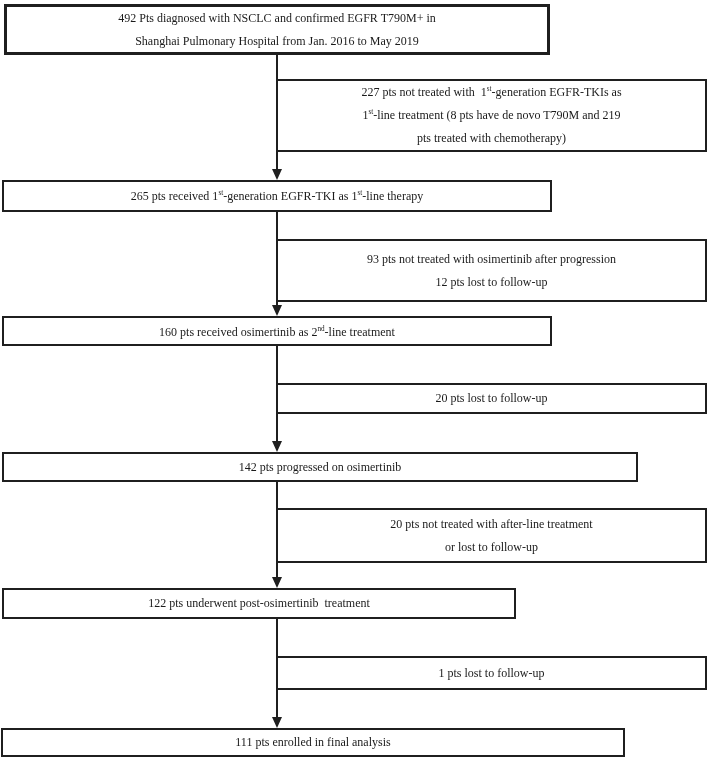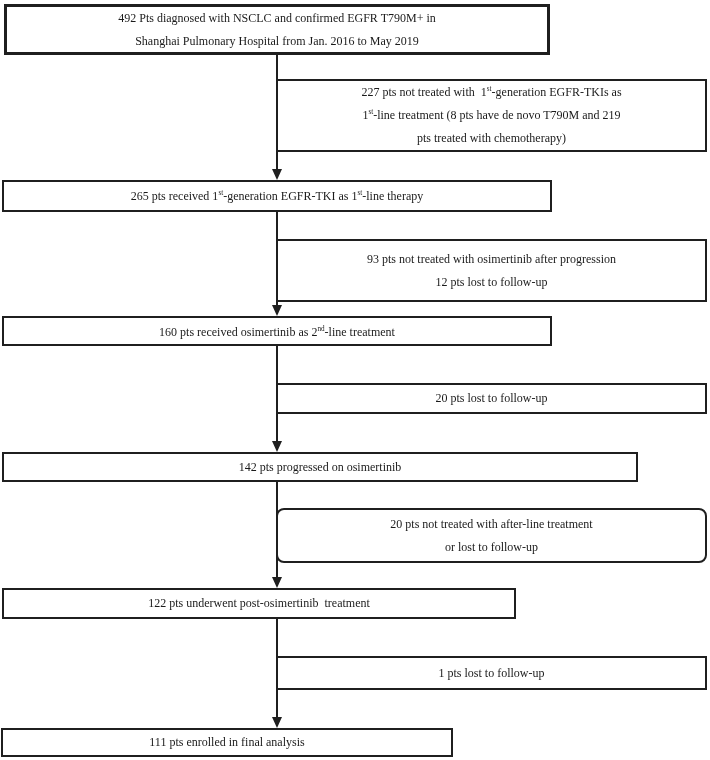--- a/index.html
+++ b/index.html
@@ -28,27 +28,27 @@
   }
   .box .box-text { white-space: pre-wrap; padding: 0 6px; }
   sup { font-size: 0.6em; vertical-align: super; line-height: 0; }
 
   
   .b-main1 { left: 4px;  top: 4px;   width: 546px; height: 51px; border-width: 3px; }
   .b-main2 { left: 2px;  top: 180px; width: 550px; height: 32px; }
   .b-main3 { left: 2px;  top: 316px; width: 550px; height: 30px; align-items: flex-end; }
   .b-main4 { left: 2px;  top: 452px; width: 636px; height: 30px; }
   .b-main5 { left: 2px;  top: 588px; width: 514px; height: 31px; }
-  .b-main6 { left: 1px;  top: 728px; width: 452px; height: 29px; }
+  .b-main6 { left: 1px;  top: 728px; width: 624px; height: 29px; }
 
   
   .b-side1 { left: 276px; top: 79px;  width: 431px; height: 73px; }
   .b-side2 { left: 276px; top: 239px; width: 431px; height: 63px; }
   .b-side3 { left: 276px; top: 383px; width: 431px; height: 31px; }
-  .b-side4 { left: 276px; top: 508px; width: 431px; height: 55px; border-radius: 8px; }
+  .b-side4 { left: 276px; top: 508px; width: 431px; height: 55px; }
   .b-side5 { left: 276px; top: 656px; width: 431px; height: 34px; }
 
   
   .stem {
     position: absolute;
     left: 276px;
     width: 2px;
     background: var(--border, #1f1f1f);
   }
   .s1 { top: 55px;  height: 115px; }

